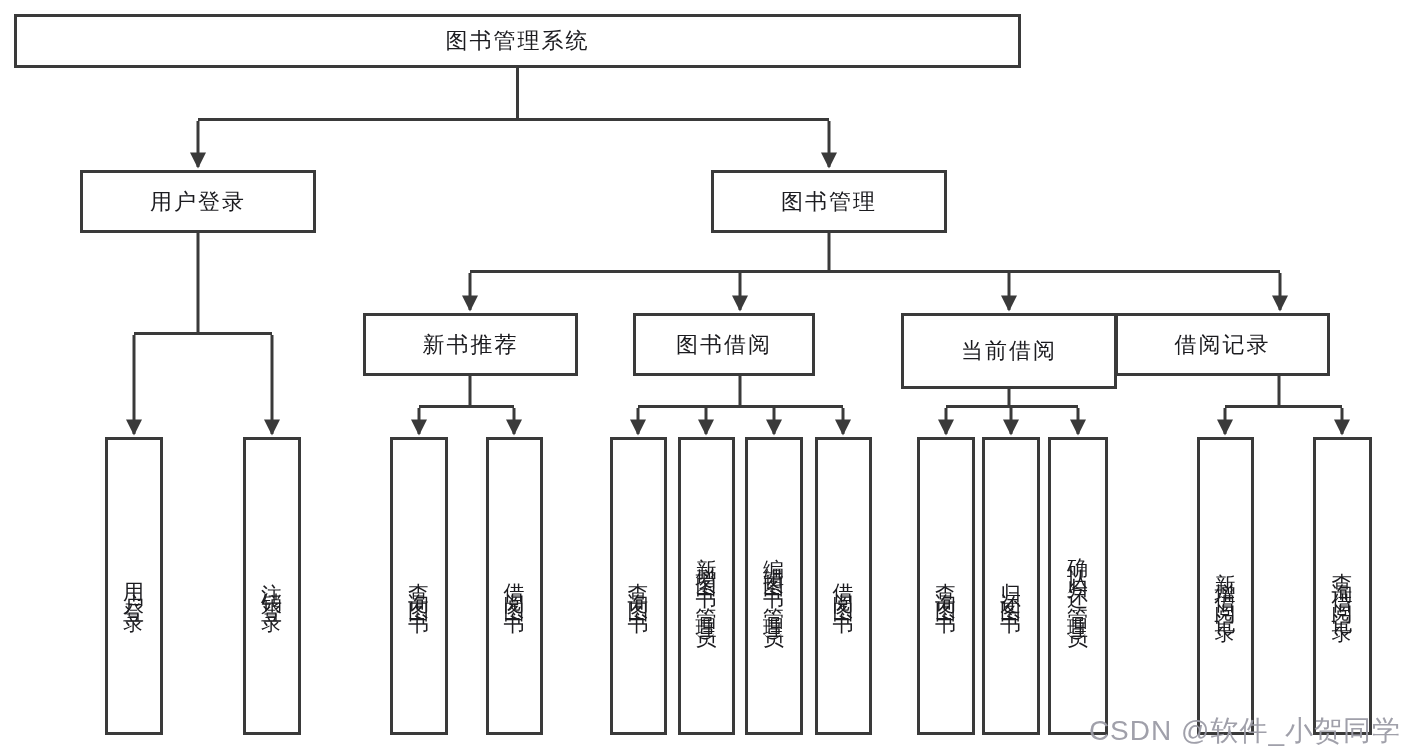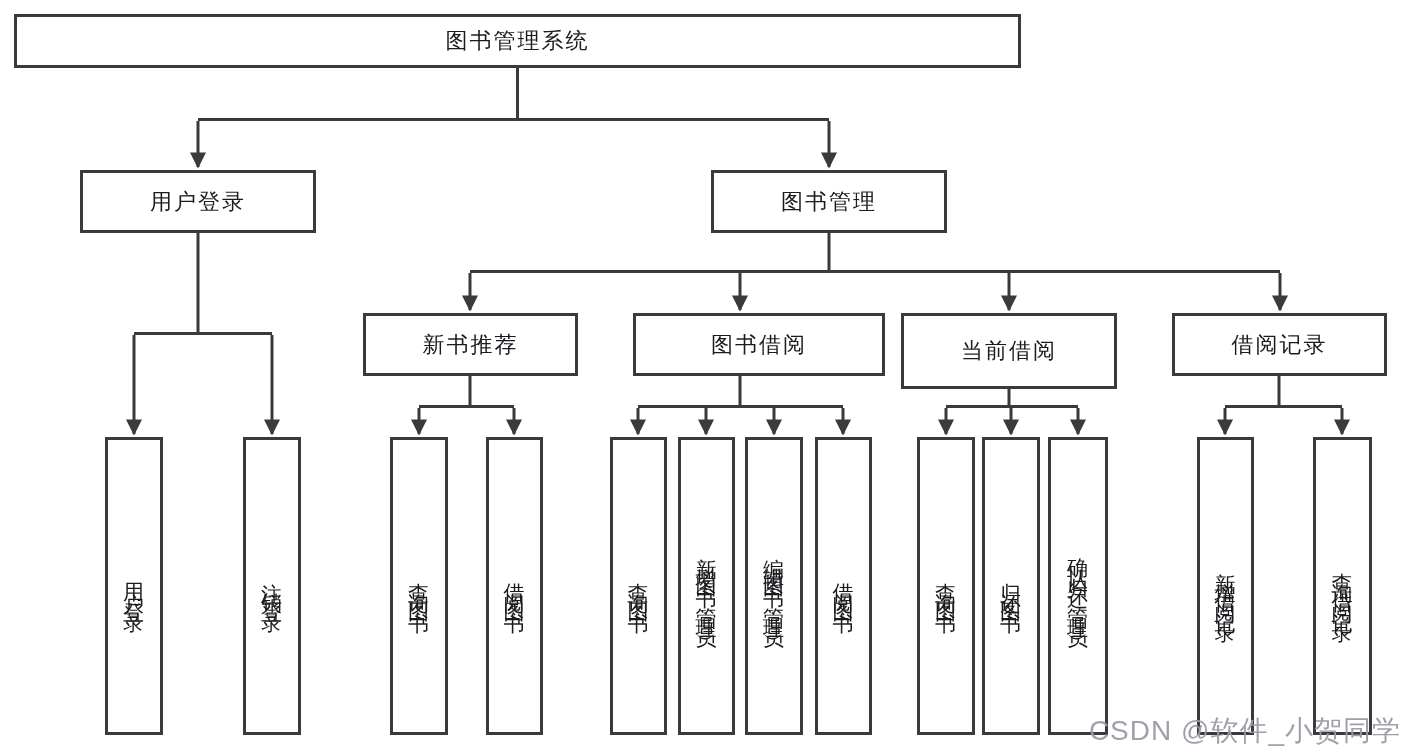--- a/index.html
+++ b/index.html
@@ -112,27 +112,27 @@
   <div class="node h" style="left:80px;top:170px;width:236px;height:63px">
     <span>用户登录</span>
   </div>
   <div class="node h" style="left:363px;top:313px;width:215px;height:63px">
     <span>新书推荐</span>
   </div>
 
   <div class="node h" style="left:711px;top:170px;width:236px;height:63px">
     <span>图书管理</span>
   </div>
-  <div class="node h" style="left:633px;top:313px;width:252px;height:63px">
+  <div class="node h" style="left:633px;top:313px;width:182px;height:63px">
     <span>图书借阅</span>
   </div>
   <div class="node h" style="left:901px;top:313px;width:216px;height:76px">
     <span>当前借阅</span>
   </div>
-  <div class="node h" style="left:1172px;top:313px;width:215px;height:63px">
+  <div class="node h" style="left:1115px;top:313px;width:215px;height:63px">
     <span>借阅记录</span>
   </div>
 
   <div class="node v" style="left:105px;top:437px;width:58px;height:298px">
     <span>用户登录</span>
   </div>
   <div class="node v" style="left:243px;top:437px;width:58px;height:298px">
     <span>注销登录</span>
   </div>
 

